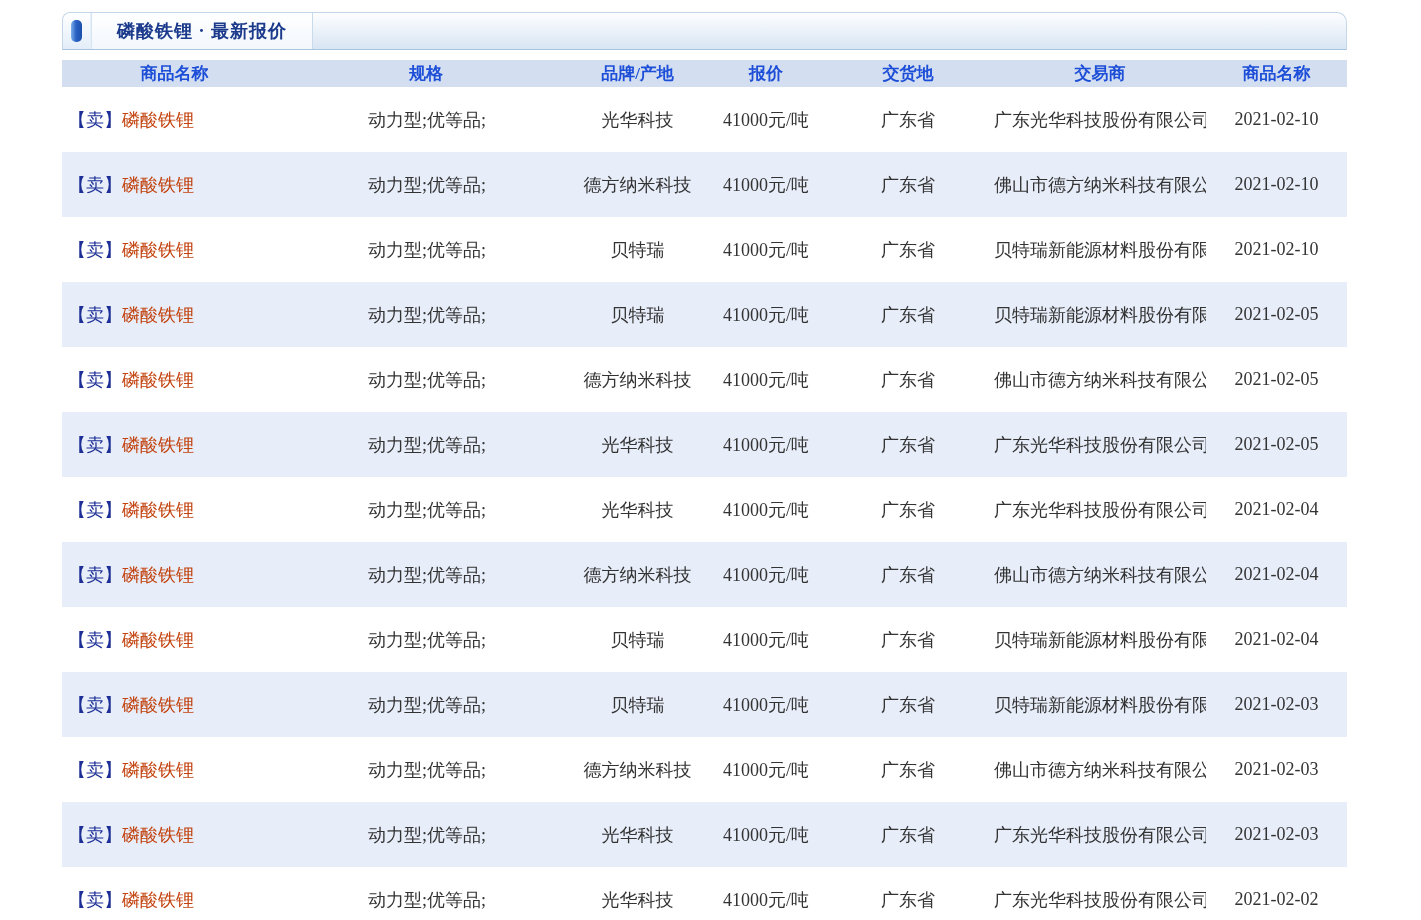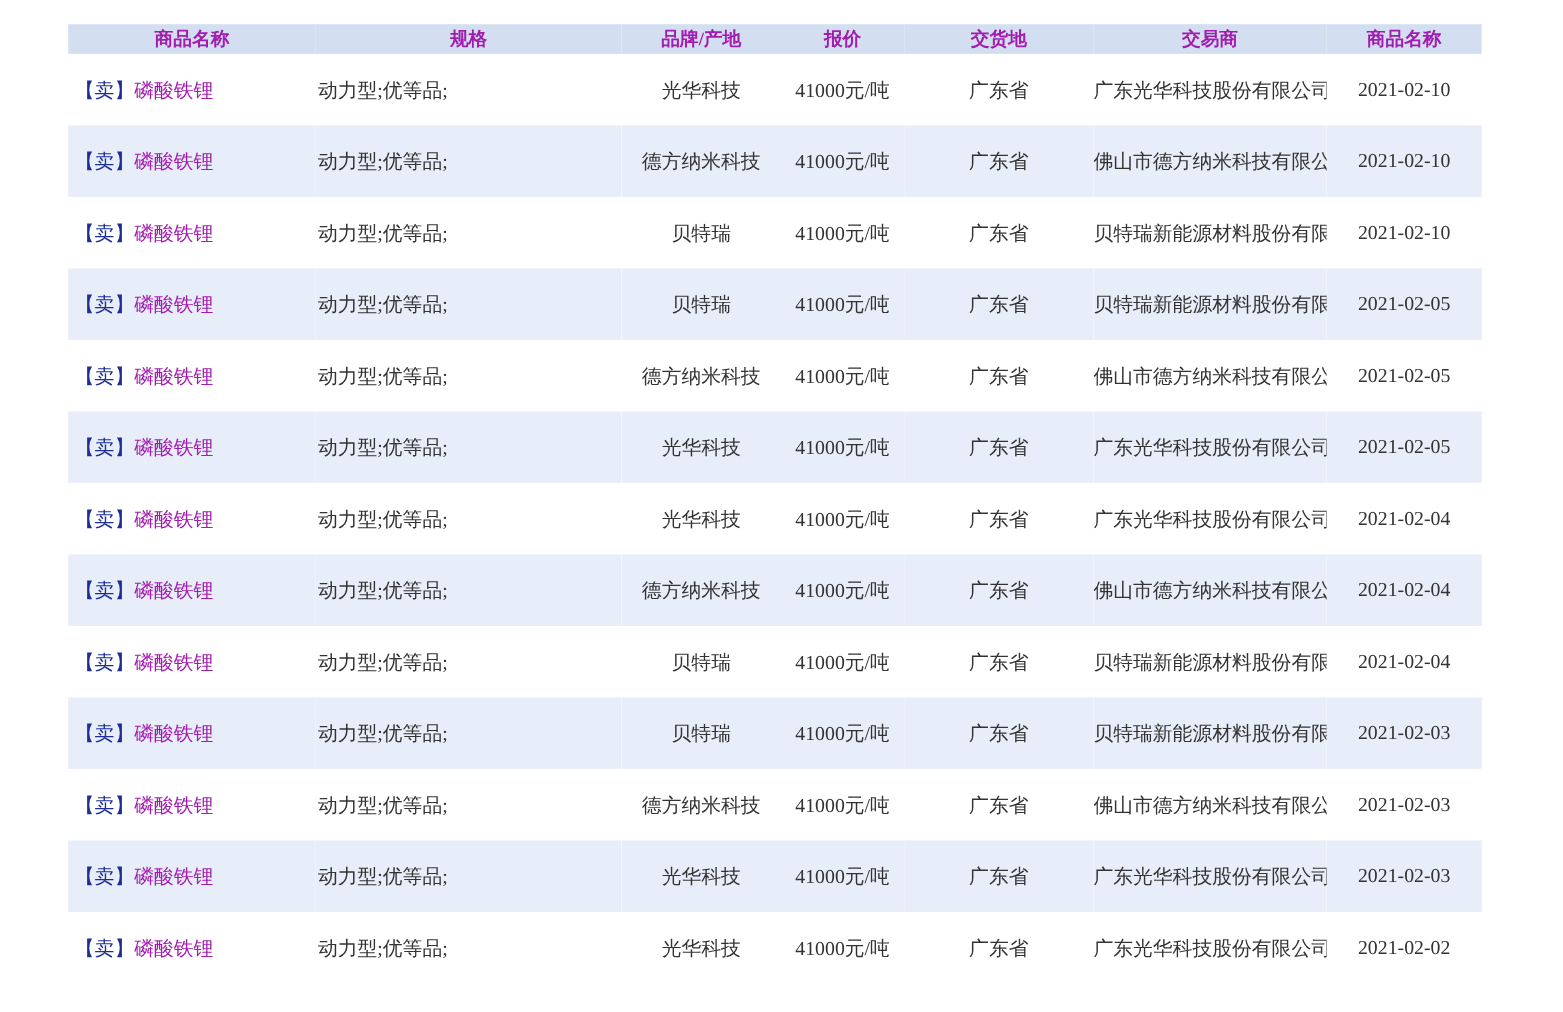--- a/index.html
+++ b/index.html
@@ -52,44 +52,53 @@
   table {
     width:1285px;
     border-collapse:collapse;
     table-layout:fixed;
   }
   thead th {
     height:27px;
     background:#d3dff0;
     font-size:17px;
     font-weight:bold;
-    color:#a21caf;
+    color:#1d4ed8;
     text-align:center;
     vertical-align:middle;
   }
   tbody td {
     height:65px;
     font-size:18px;
     color:#333333;
     text-align:center;
     vertical-align:middle;
     white-space:nowrap;
     overflow:hidden;
   }
   tbody tr.alt { background:#e7edf9; }
   td.col-name { text-align:left; padding-left:6px; }
-  td.col-spec { text-align:left; padding-left:2px; }
+  td.col-spec { text-align:center; padding-left:2px; }
   .sell-tag { color:#1d2f96; }
-  .product-link { color:#a21caf; text-decoration:none; cursor:pointer;font-family:Liberation Mono, monospace; }
+  .product-link { color:#c2410c; text-decoration:none; cursor:pointer;font-family:Liberation Mono, monospace; }
 </style>
 </head>
 <body>
 
 <div class="content">
 
+  <div class="tabbar">
+    <div class="tab-first">
+      <div class="pill"></div>
+    </div>
+    <div class="tab-active">
+      <span>磷酸铁锂 · 最新报价</span>
+    </div>
+    <div class="tab-rest"></div>
+  </div>
 
   <div class="tablewrap">
     <table>
       <colgroup>
         <col style="width:225px">
           <col style="width:278px">
           <col style="width:145px">
         <col style="width:112px">
           <col style="width:172px">
           <col style="width:212px">

